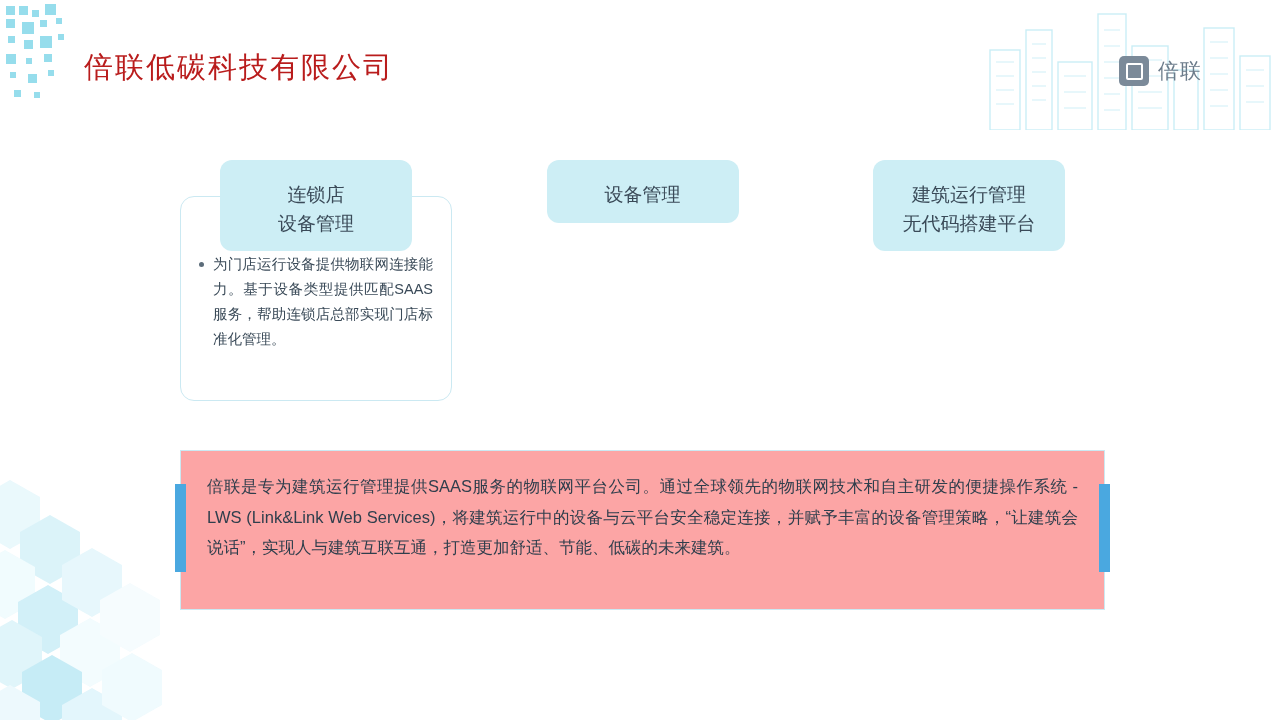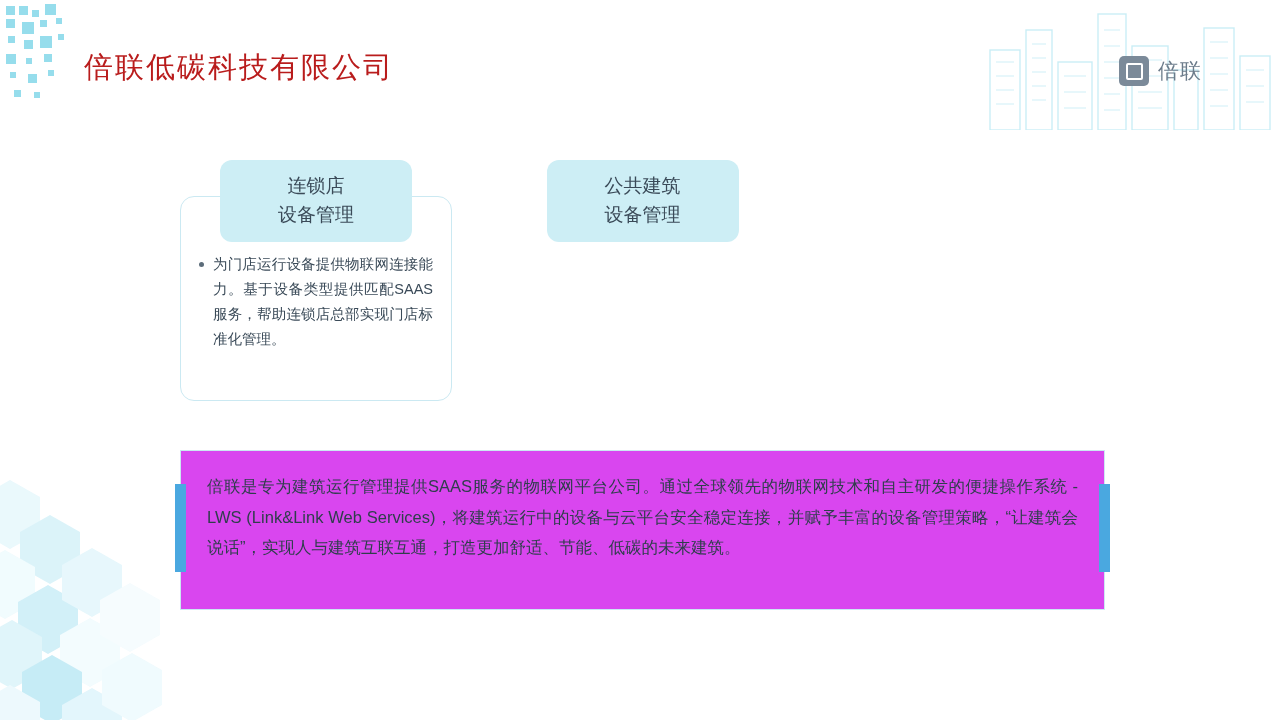--- a/index.html
+++ b/index.html
@@ -95,21 +95,21 @@
     padding: 55px 18px 10px 18px;
   }
   .card-head {
     position: absolute;
     top: 0;
     left: 50%;
     transform: translateX(-50%);
     width: 192px;
     background: #cdeef5;
     border-radius: 12px;
-    padding: 12px 6px 13px 6px;
+    padding: 21px 6px 13px 6px;
     text-align: center;
     color: #3a4a58;
     font-size: 19px;
     line-height: 1.5;
     box-sizing: border-box;
   }
   .card-head .line { display: block; }
   .bullet-row {
     display: flex;
     gap: 9px;
@@ -129,21 +129,21 @@
 
   
   .summary {
     position: absolute;
     left: 180px;
     top: 450px;
     width: 925px;
     height: 160px;
     border: 1.5px solid #cbe9f2;
     box-sizing: border-box;
-    background: #d946ef;
+    background: #fca5a5;
   }
   .summary-text {
     padding: 20px 26px;
     font-size: 16.5px;
     line-height: 1.85;
     color: #2f3e4c;
     text-align: justify;
   }
   .tab-left, .tab-right {
     position: absolute;
@@ -266,26 +266,29 @@
       </div>
     </div>
     <div class="card-head">
       <span class="line">连锁店</span>
       <span class="line">设备管理</span>
     </div>
   </div>
 
   <div class="card">
     <div class="card-head">
-      <span class="line">公共建筑</span>
       <span class="line">设备管理</span>
     </div>
   </div>
 
   <div class="card">
+    <div class="card-head">
+      <span class="line">建筑运行管理</span>
+      <span class="line">无代码搭建平台</span>
+    </div>
   </div>
 
 </div>
 
 <div class="summary">
   <span class="tab-left"></span>
   <span class="tab-right"></span>
   <div class="summary-text">倍联是专为建筑运行管理提供SAAS服务的物联网平台公司。通过全球领先的物联网技术和自主研发的便捷操作系统 - LWS (Link&amp;Link Web Services)，将建筑运行中的设备与云平台安全稳定连接，并赋予丰富的设备管理策略，“让建筑会说话”，实现人与建筑互联互通，打造更加舒适、节能、低碳的未来建筑。</div>
 </div>
 

